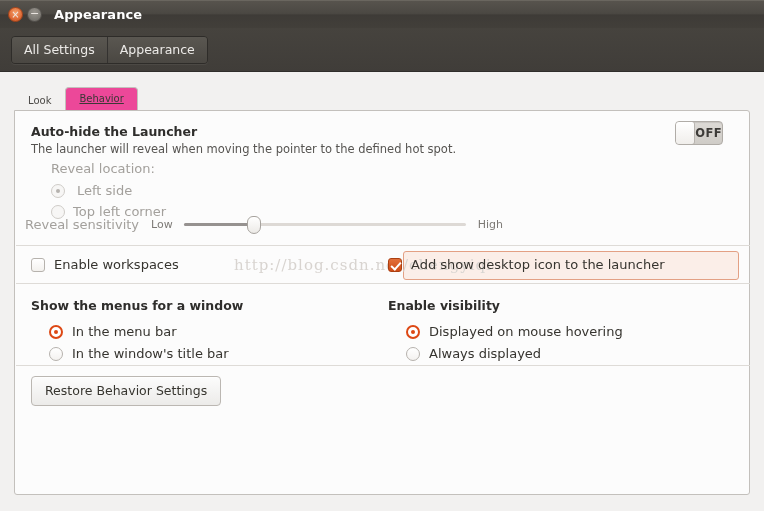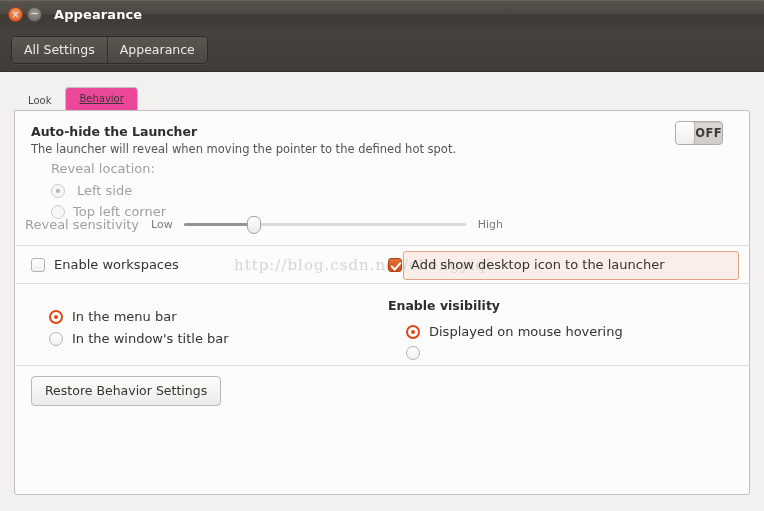--- a/index.html
+++ b/index.html
@@ -406,38 +406,40 @@
       <span class="checkbox"></span>
       <span class="label" style="margin-left:9px;">Enable workspaces</span>
     </div>
 
     <div class="section row" style="left:373px; top:146px; z-index:3;">
       <span class="checkbox checked"></span>
       <span class="label" style="margin-left:9px;">Add show desktop icon to the launcher</span>
     </div>
 
     <div class="section" style="left:16px; top:187px;">
+      <div class="head-bold">Show the menus for a window</div>
       <div class="row" style="margin-top:11px; margin-left:18px;">
         <span class="radio checked"></span>
         <span class="label" style="margin-left:9px;">In the menu bar</span>
       </div>
       <div class="row" style="margin-top:7px; margin-left:18px;">
         <span class="radio"></span>
         <span class="label" style="margin-left:9px;">In the window's title bar</span>
       </div>
     </div>
 
     <div class="section" style="left:373px; top:187px;">
       <div class="head-bold">Enable visibility</div>
       <div class="row" style="margin-top:11px; margin-left:18px;">
         <span class="radio checked"></span>
         <span class="label" style="margin-left:9px;">Displayed on mouse hovering</span>
       </div>
       <div class="row" style="margin-top:7px; margin-left:18px;">
         <span class="radio"></span>
+        <span class="label" style="margin-left:9px;">Always displayed</span>
       </div>
     </div>
 
     <div class="section" style="left:16px; top:265px;">
       <div class="btn">Restore Behavior Settings</div>
     </div>
 
   </div>
 </div>
 

